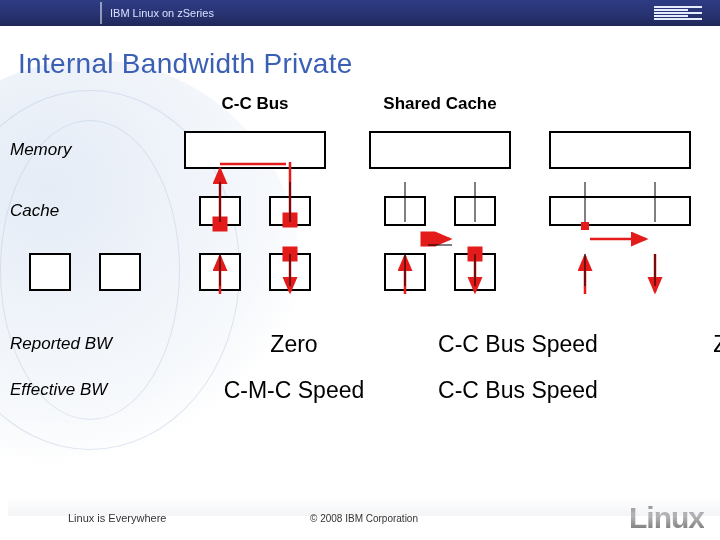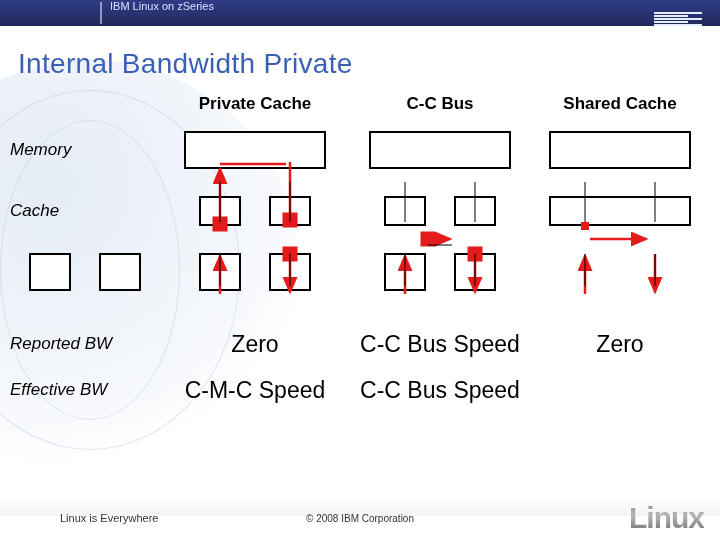--- a/index.html
+++ b/index.html
@@ -26,26 +26,25 @@
     border-radius: 50%;
   }
   .globe-bg::before { inset: 30px 60px; }
   .globe-bg::after { inset: 60px 120px; }
 
   
   .header {
     position: relative;
     height: 26px;
     background: linear-gradient(#2e3c84, #273270 60%, #1f2858);
-    display: flex; align-items: flex-start;
+    display: flex; align-items: center;
     padding: 0 18px 0 110px;
     color: #d9e0ff;
     font-size: 11px;
     z-index: 2;
-    flex-direction: column;
   }
   .header .tick {
     position: absolute; left: 100px; top: 2px; bottom: 2px;
     width: 2px; background: rgba(255,255,255,0.5);
   }
   .ibm-logo {
     margin-left: auto;
     display: flex; flex-direction: column; gap: 1px;
     width: 48px;
   }
@@ -110,27 +109,28 @@
   .cache { width: 42px; height: 30px; }
   .cache-wide { width: 142px; height: 30px; }
   .proc { width: 42px; height: 38px; }
 
   
   .val-row {
     display: grid;
     grid-template-columns: 150px 190px 180px 180px;
     align-items: center;
     margin-top: 8px;
+    gap: 39px;
   }
   .val { text-align: center; font-size: 23px; color: #000; }
 
   
   .footer {
     position: absolute;
-    left: 0; right: 0; bottom: 0;
+    left: 8px; right: 0; bottom: 0;
     height: 44px;
     display: flex; align-items: center;
     padding: 0 16px 0 60px;
     z-index: 2;
   }
   .footer .fade {
     position: absolute; left: 0; right: 0; top: 0; height: 20px;
     background: linear-gradient(rgba(0,0,0,0), rgba(60,70,120,0.06));
   }
   .footer-left { font-size: 11px; color: #333; }
@@ -167,21 +167,20 @@
       <span class="bar"></span>
   </span>
 </div>
 
 <div class="title">Internal Bandwidth Private</div>
 
 <div class="diagram">
 
   <div class="col-headers">
     <div></div>
-    <div class="ch">Private Cache</div>
     <div class="ch">C-C Bus</div>
     <div class="ch">Shared Cache</div>
   </div>
 
   <div class="row-area">
     <div class="row-label">Memory</div>
     <div class="cell tall">
       <div class="block mem"></div>
     </div>
     <div class="cell tall">

